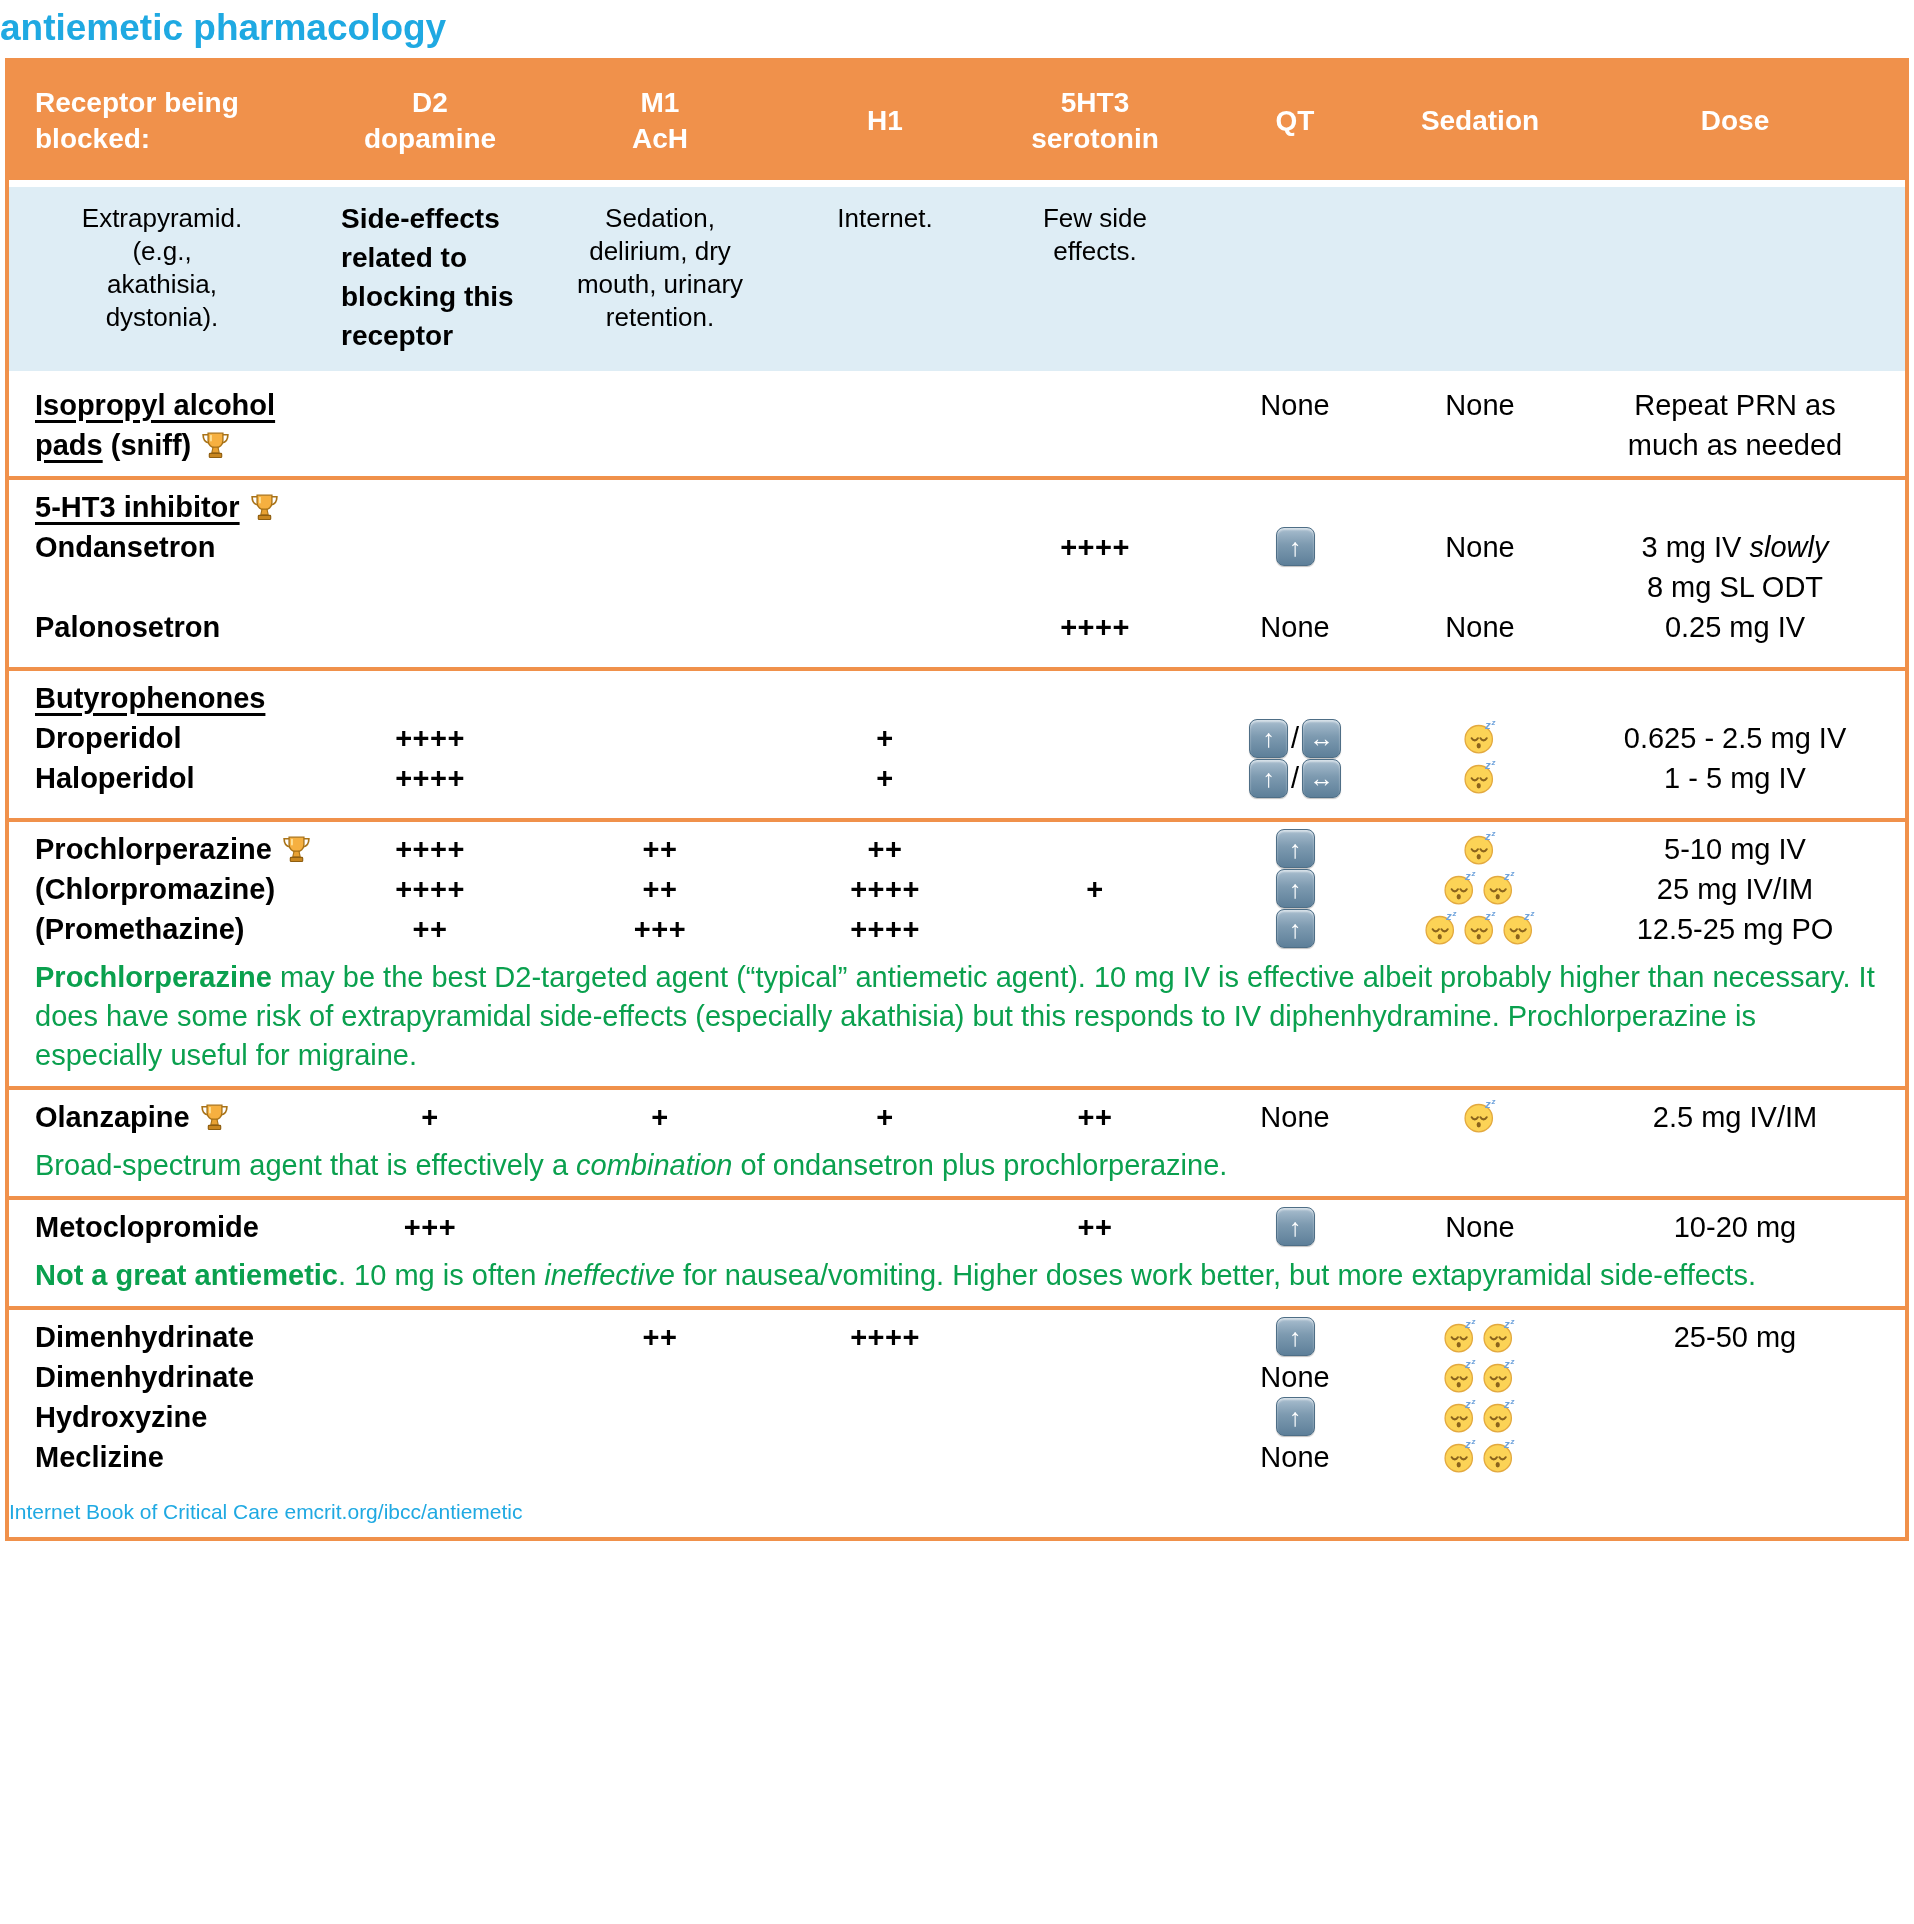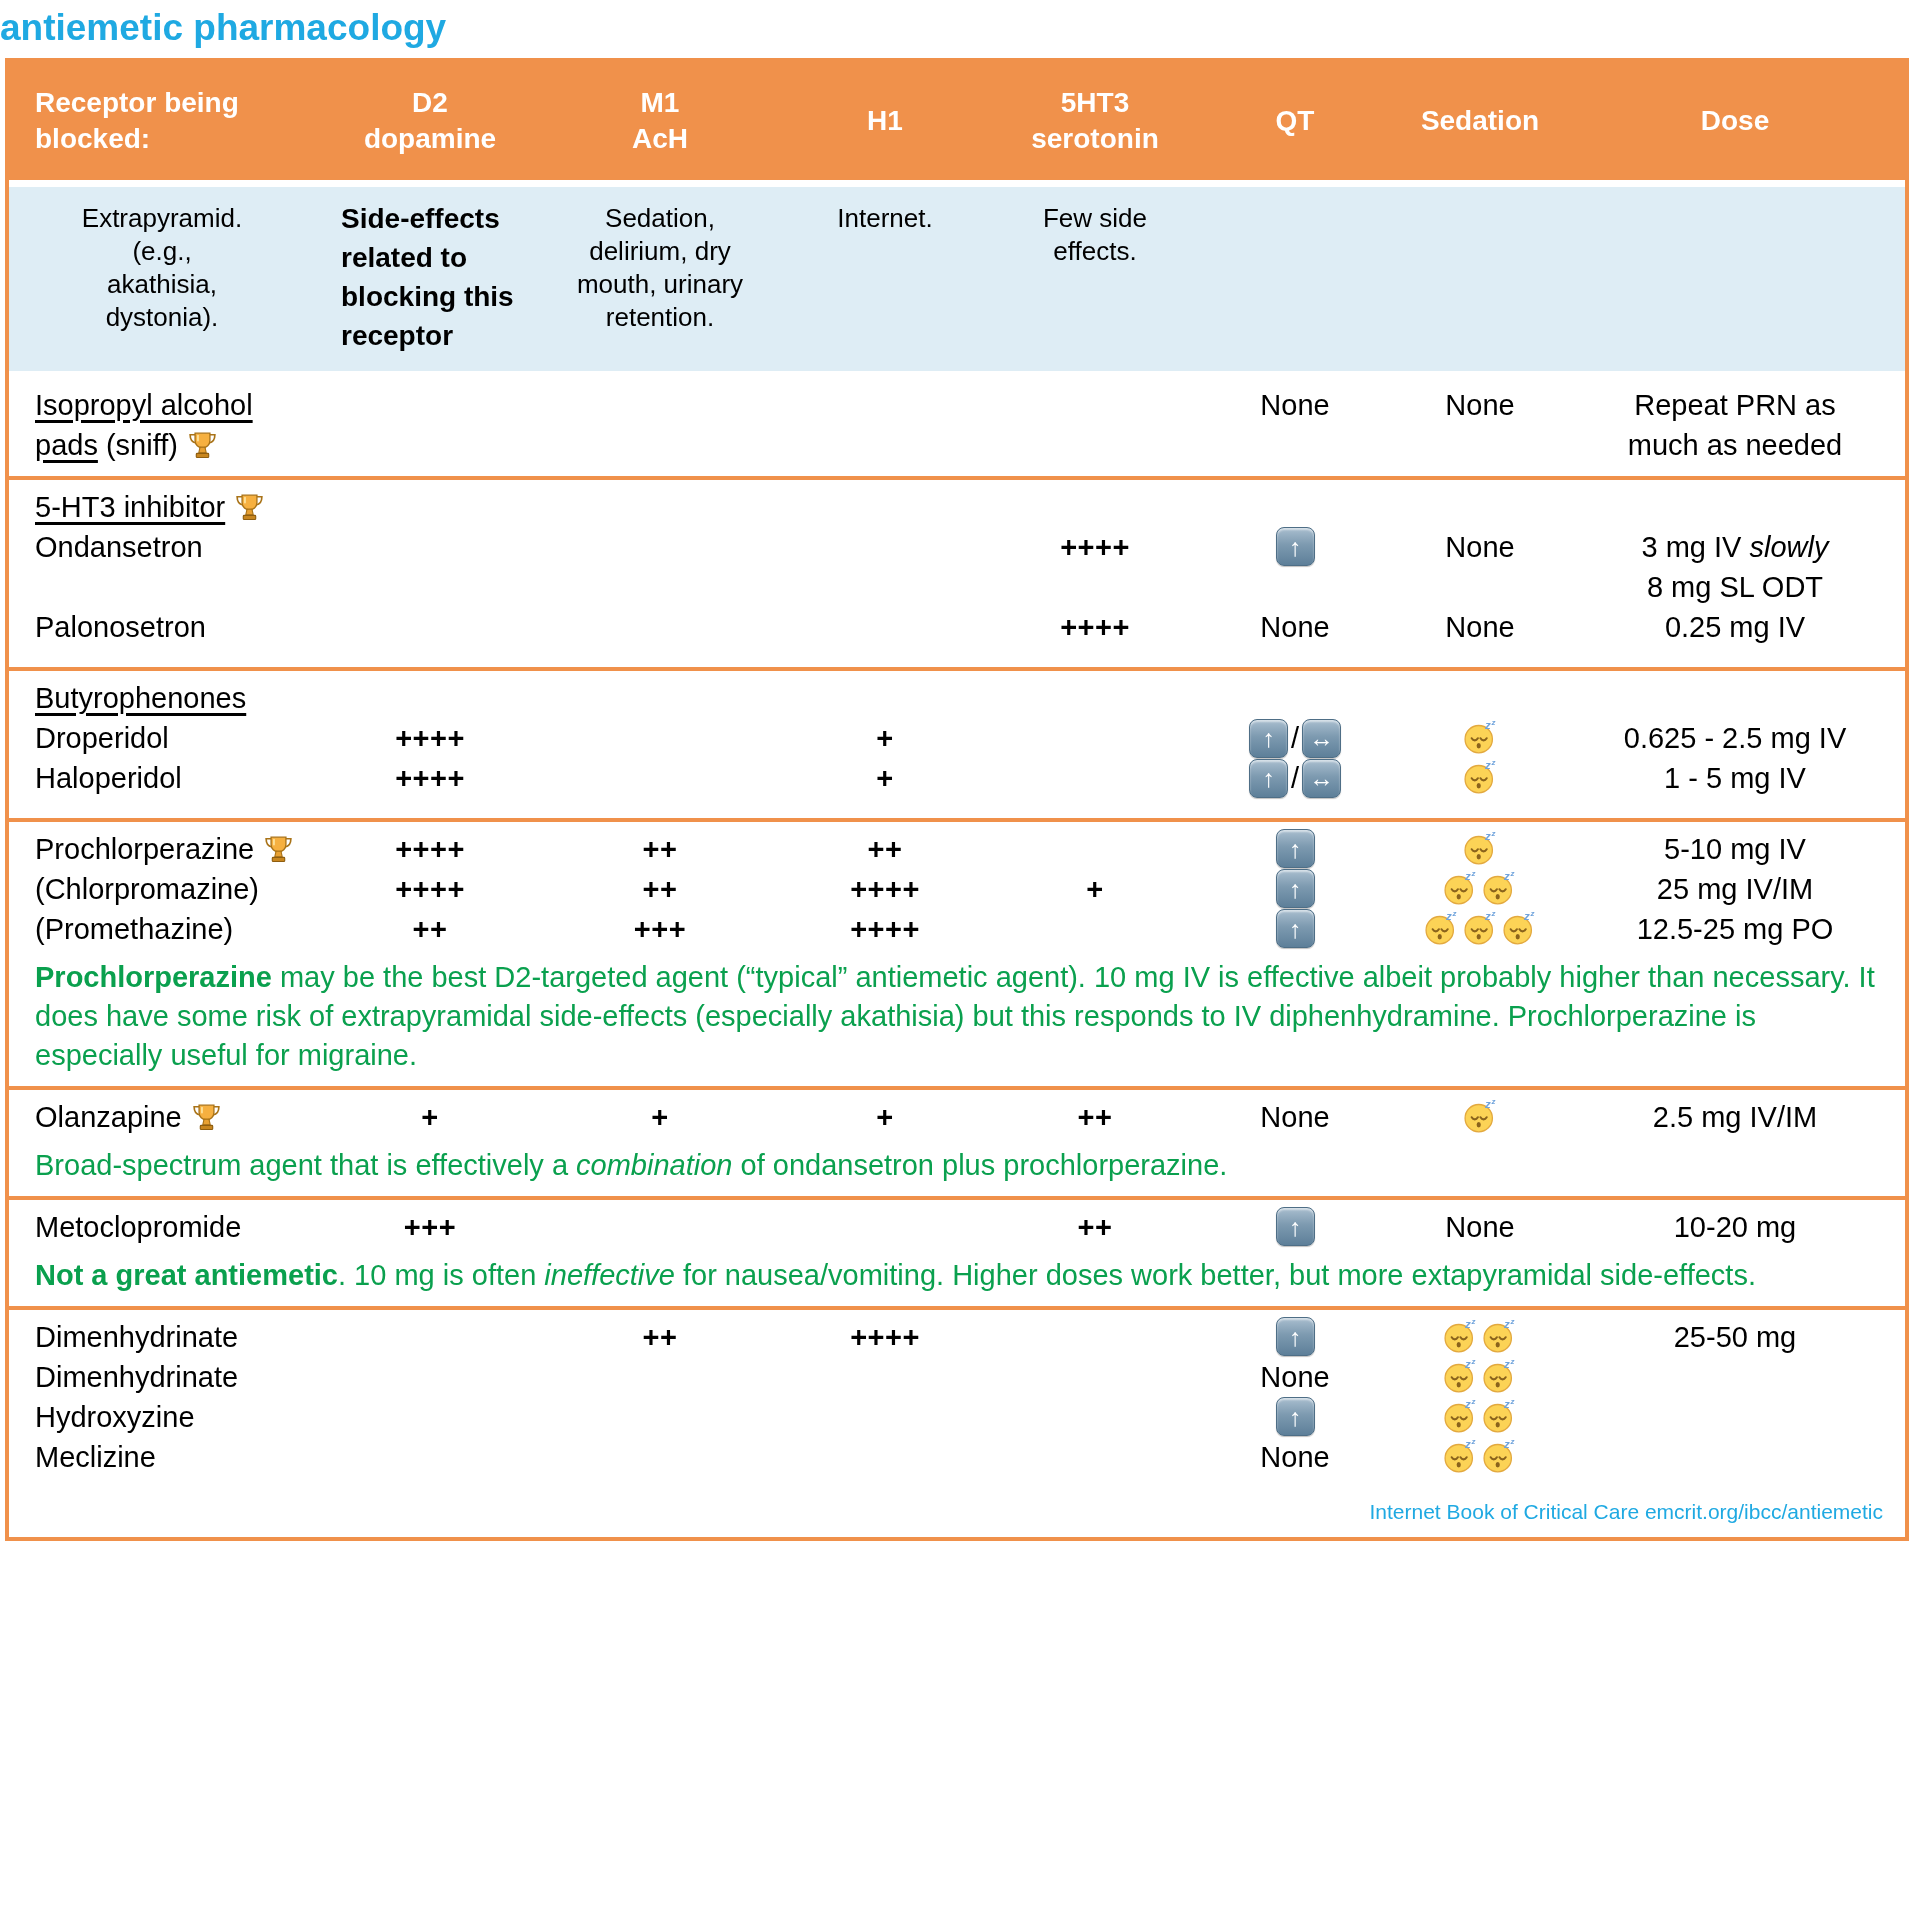--- a/index.html
+++ b/index.html
@@ -34,21 +34,21 @@
   .scell{
     text-align:center;white-space:pre-line;font-size:26px;line-height:33px;padding-top:3px;
   }
   .scell.left{
     text-align:left;padding-left:26px;font-weight:bold;font-size:28px;line-height:39px;padding-top:0;
   }
   .rule{height:4px;background:var(--orange,#F0914B);}
   .section{padding:7px 0 11px 0;}
   .drow{min-height:40px;align-items:start;}
   .cell{font-size:29px;line-height:40px;}
-  .name-cell{padding-left:26px;}
+  .name-cell{padding-left:26px;font-weight:bold;}
   .center{text-align:center;}
   .plus{font-weight:bold;letter-spacing:0.5px;}
   .qt-cell,.sed-cell{display:flex;justify-content:center;align-items:center;gap:2px;}
   .dose-cell{text-align:center;}
   .dose-line{min-height:40px;}
   .notes{margin-top:9px;}
   .note{
     color:var(--green,#0AA04E);font-size:29px;line-height:39px;padding:0 24px 0 26px;
   }
   .b{font-weight:bold;}
@@ -59,22 +59,22 @@
     width:37px;height:37px;border-radius:8px;
     background:linear-gradient(180deg,#A9BECF 0%,#7D9AB0 45%,#5D7F99 100%);
     border:1px solid #4E6E86;color:#fff;font-weight:bold;font-size:25px;
     box-shadow:inset 0 2px 2px rgba(255,255,255,.55), 0 1px 1px rgba(0,0,0,.25);
     vertical-align:-9px;
   }
   .slash{font-size:29px;padding:0 1px;}
   .trophy{vertical-align:-7px;margin-left:8px;}
   .sleep{vertical-align:middle;}
   .credit{
-    color:var(--blue,#1FA9E2);font-size:21px;text-align:right;
-    padding:14px 22px 2px 0;
+    color:var(--blue,#1FA9E2);font-size:21px;text-align:left;
+    padding:14px 34px 2px 0;
   }
 </style>
 </head>
 <body>
 
 <div class="page">
   <div class="title">antiemetic pharmacology</div>
 
   <div class="table">
 

